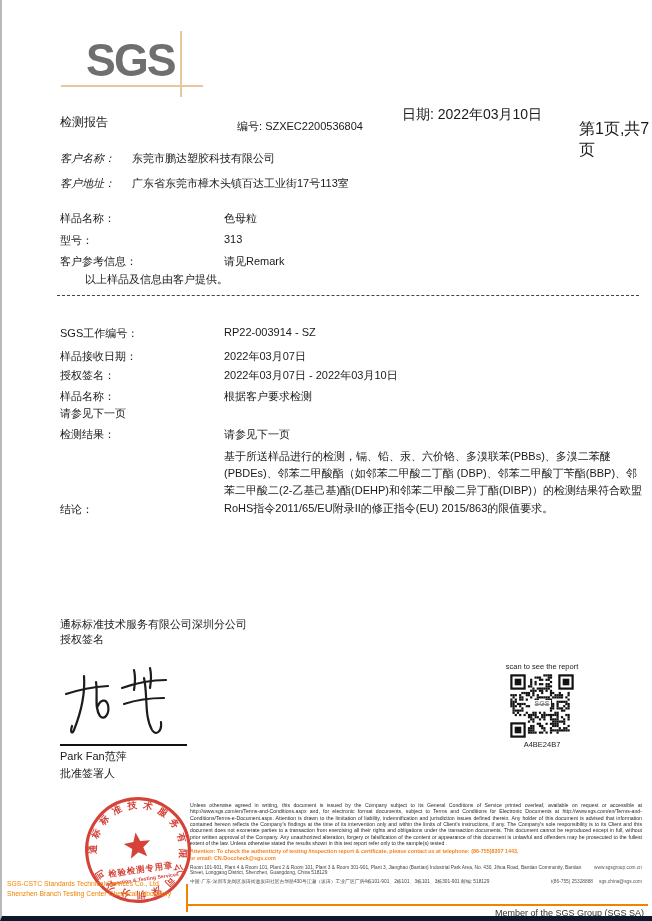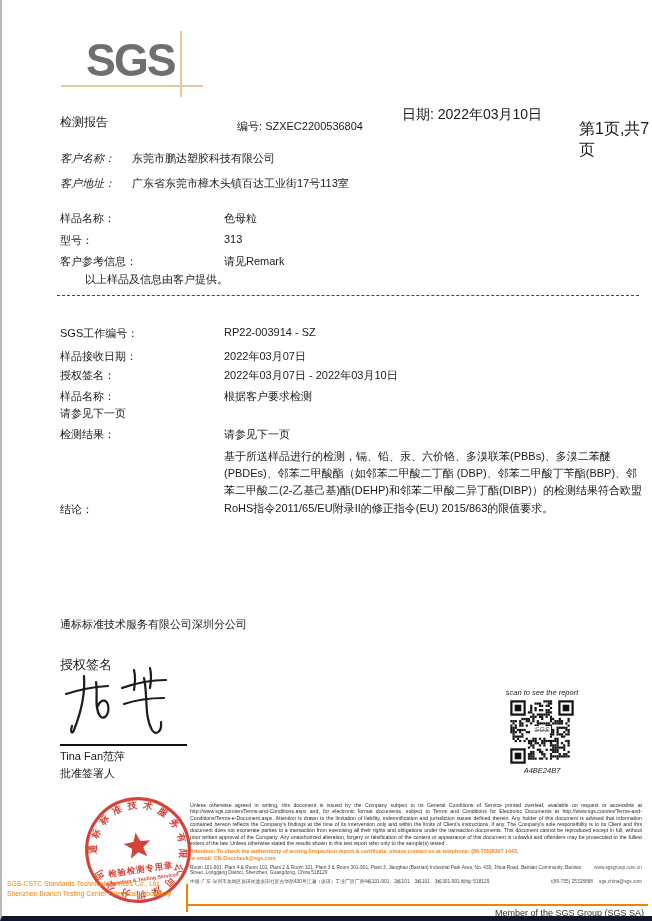--- a/index.html
+++ b/index.html
@@ -26,27 +26,27 @@
   .row{ position:absolute; left:58px; display:flex; font-size:11px; }
   .row .lbl{ flex:0 0 auto; }
   .lblw-a{ width:72px;font-style:italic; }
   .lblw-b{ width:164px; }
   .note{ position:absolute; left:58px; font-size:11px;margin-left:25px; }
   .dashed-sep{ position:absolute; left:55px; top:295px; width:582px; border-top:1.5px dashed #444; }
   .conclusion-row{ position:absolute; left:58px; top:448px; display:flex; font-size:11px;align-items:flex-end; }
   .conclusion-text{ width:424px; line-height:17.2px; }
   
   .sig-company{ position:absolute; left:58px; top:617px; font-size:11px; }
-  .sig-auth{ position:absolute; left:58px; top:632px; font-size:13px;margin-top:24px; }
+  .sig-auth{ position:absolute; left:58px; top:632px; font-size:11px; }
   .sig-svg{ position:absolute; left:58px; top:658px; }
   .sig-line{ position:absolute; left:58px; top:744px; width:127px; height:2px; background:#111; }
   .sig-name{ position:absolute; left:58px; top:749px; font-size:11px; }
   .sig-title{ position:absolute; left:58px; top:766px; font-size:11px; }
   
-  .qr-block{ position:absolute; left:494px; top:688px; width:92px; text-align:center;font-style:italic; }
+  .qr-block{ position:absolute; left:494px; top:662px; width:92px; text-align:center; }
   .qr-caption{ font-size:7.5px; color:#222; margin-bottom:2px; }
   .qr-code-label{ font-size:7.5px; color:#222; margin-top:1px; }
   .qr-wrap{ position:relative; width:66px; height:66px; margin:0 auto; }
   .qr-center{ position:absolute; left:0; top:27px; width:66px; text-align:center;
               font-size:7px; font-weight:bold; color:#8a8a8a; background:transparent; }
   .qr-center span{ background:#fff; padding:0 2px; text-decoration:line-through; }
   
   .stamp{ position:absolute; left:80px; top:794px; width:112px; height:112px;
           transform:rotate(-8deg); opacity:.93; }
   .foot-co{ position:absolute; left:5px; top:879px; width:182px; color:#f08300;
@@ -144,21 +144,21 @@
       <path d="M24 18 C25 32, 22 52, 14 72 C12 77, 10 74, 12 68"></path>
       <path d="M36 24 C38 36, 34 50, 40 58 C44 63, 50 56, 48 47 C46 40, 40 42, 38 48"></path>
       <path d="M62 30 C76 25, 94 22, 106 22"></path>
       <path d="M74 12 C76 20, 75 26, 74 32"></path>
       <path d="M90 10 C92 18, 91 24, 90 30"></path>
       <path d="M84 20 C88 38, 84 58, 92 72 C96 78, 102 74, 101 64"></path>
       <path d="M64 46 C76 42, 92 40, 104 40"></path>
     </g>
   </svg>
   <div class="sig-line"></div>
-  <div class="sig-name">Tina Fan范萍</div>
+  <div class="sig-name">Park Fan范萍</div>
   <div class="sig-title">批准签署人</div>
 
   <div class="qr-block">
     <div class="qr-caption">scan to see the report</div>
     <div class="qr-wrap">
       <svg width="66" height="66" viewBox="0 0 66 66">
         <rect x="0" y="0" width="66" height="66" fill="#fff"></rect>
         <g fill="#111">
 
           <rect x="1.3" y="1.3" width="15.4" height="15.4"></rect>

